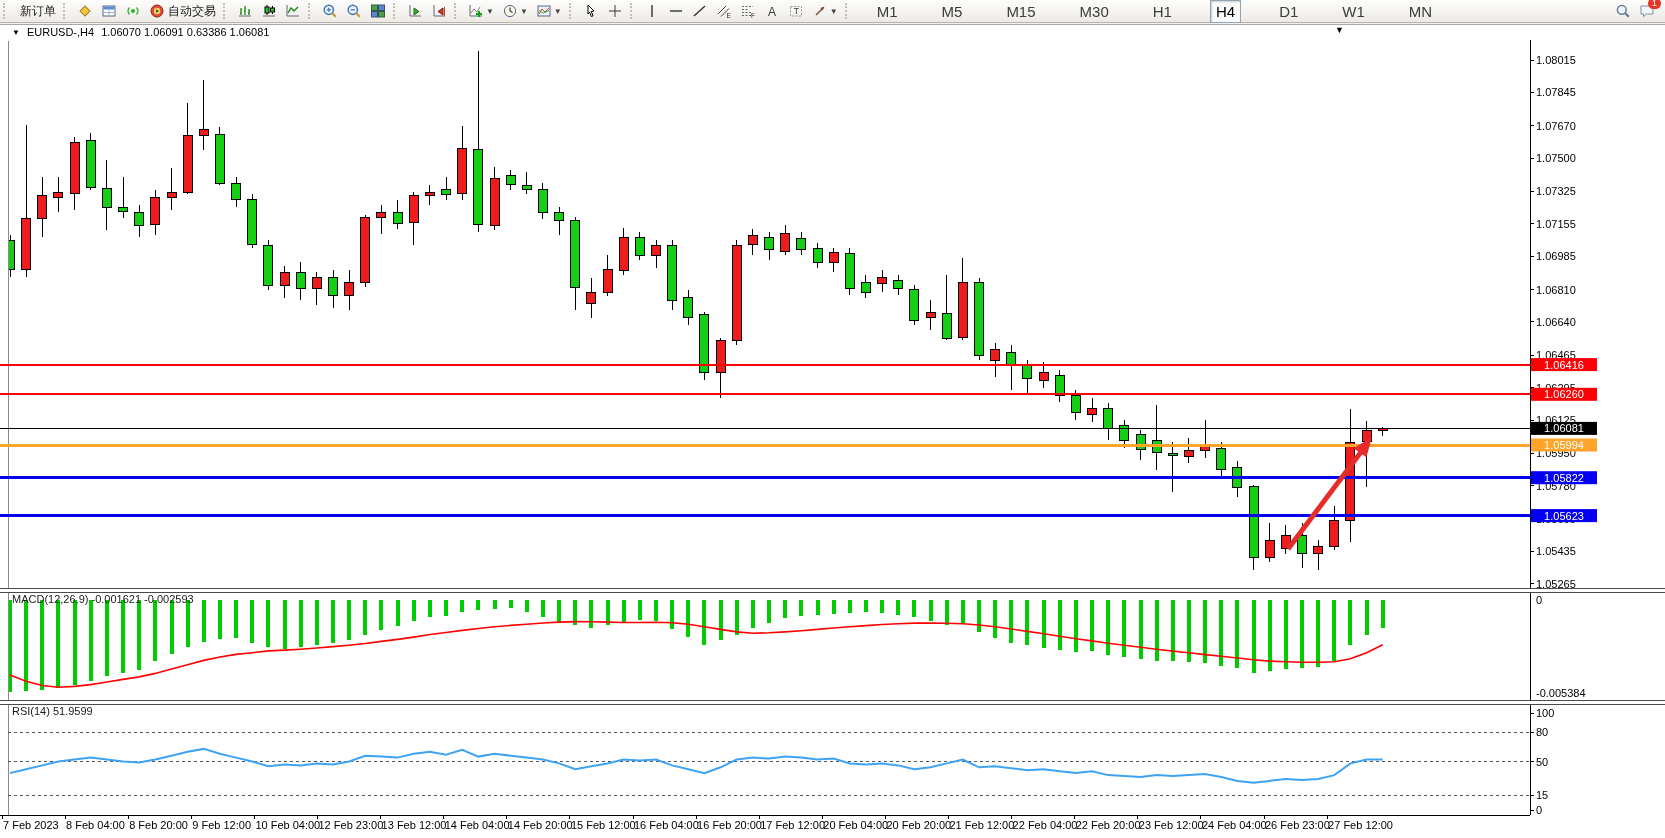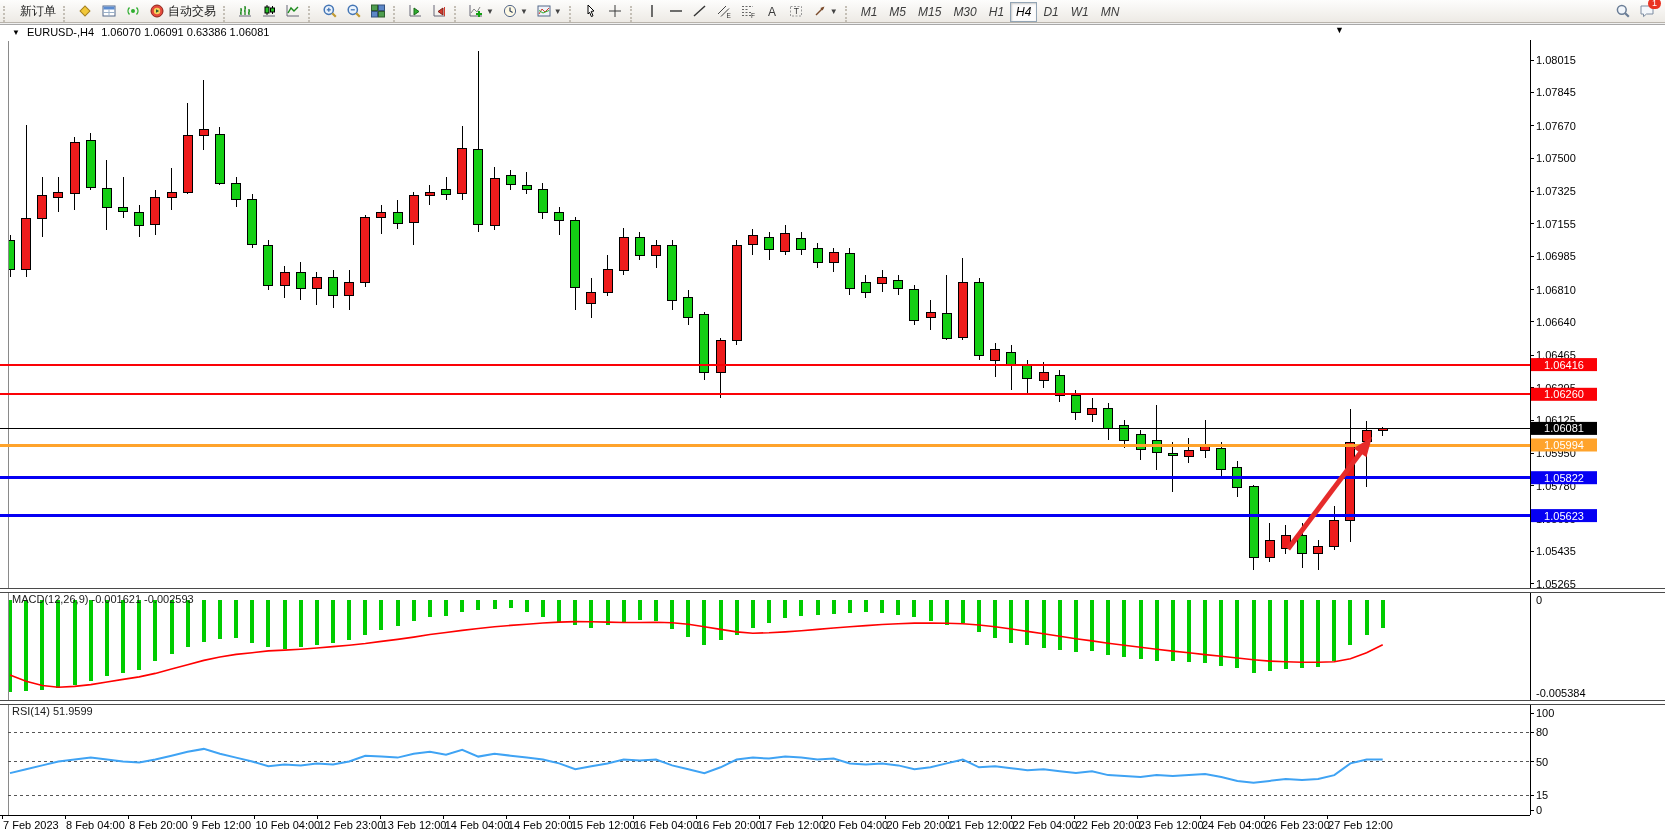--- a/index.html
+++ b/index.html
@@ -3,28 +3,28 @@
 <meta charset="utf-8">
 <style>
   html,body{margin:0;padding:0;}
   body{width:1665px;height:838px;position:relative;overflow:hidden;
        background:#f0f0f0;font-family:"Liberation Sans",sans-serif;}
   .chart-bg{position:absolute;top:24px;left:0;width:1665px;height:814px;background:#ffffff;
             border-top:1px solid #a8a8a8;z-index:0;}
   svg.chart{position:absolute;top:0;left:0;z-index:1;}
   .toolbar{position:absolute;top:0;left:0;width:1665px;height:23px;z-index:5;
            background:linear-gradient(#fdfdfc,#edeae5);border-bottom:1px solid #b9b4ac;
-           display:flex;align-items:flex-end;box-sizing:border-box;}
+           display:flex;align-items:center;box-sizing:border-box;}
   .grip{width:4px;height:16px;margin:0 4px 0 3px;border-left:2px dotted #c4bfb6;}
   .tb-btn{display:inline-flex;align-items:center;height:20px;padding:0 2px;margin:0 1px;
           border:1px solid transparent;border-radius:2px;cursor:default;}
   .tb-btn svg{width:16px;height:16px;display:block;}
   .tb-label{font-size:12px;color:#1a1a1a;margin-left:3px;white-space:nowrap;}
   .caret{font-size:8px;color:#444;margin-left:2px;}
-  .tf-btn{font-size:12px;color:#3c3c3c;padding:2px 5px;margin:0;border:1px solid transparent;font-style:italic;}
+  .tf-btn{font-size:15px;color:#3c3c3c;padding:2px 5px;margin:16px;border:1px solid transparent;}
   .tf-btn.active{background:#fcfcfc;border:1px solid #93a5b5;box-shadow:inset 1px 1px 2px #c9c9c9;color:#000;}
   .toolbar-right{margin-left:auto;display:flex;align-items:center;margin-right:6px;}
   .chat-wrap{position:relative;}
   .chat-badge{position:absolute;top:-3px;right:-4px;background:#e93323;color:#fff;font-size:9px;
               min-width:11px;height:11px;border-radius:6px;text-align:center;line-height:11px;padding:0 1px;}
   .title-row{position:absolute;top:26px;left:12px;z-index:4;display:flex;align-items:center;
              font-size:11px;color:#000;gap:7px;}
   .title-row .tri{font-size:8px;}
   .corner-marker{position:absolute;top:25px;left:1335px;z-index:4;font-size:9px;color:#000;}
 </style>

